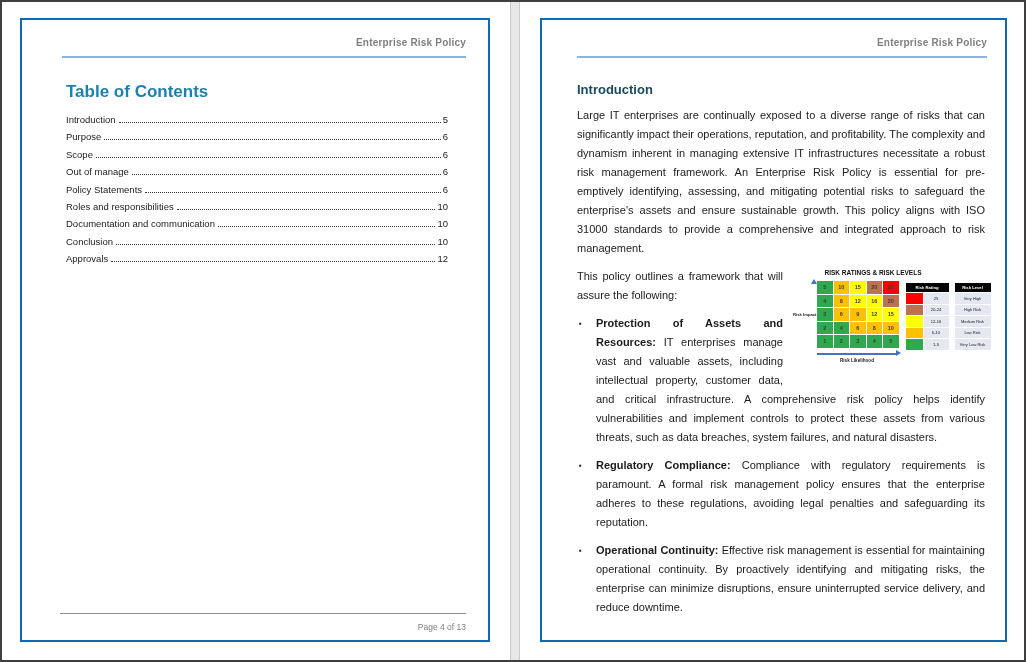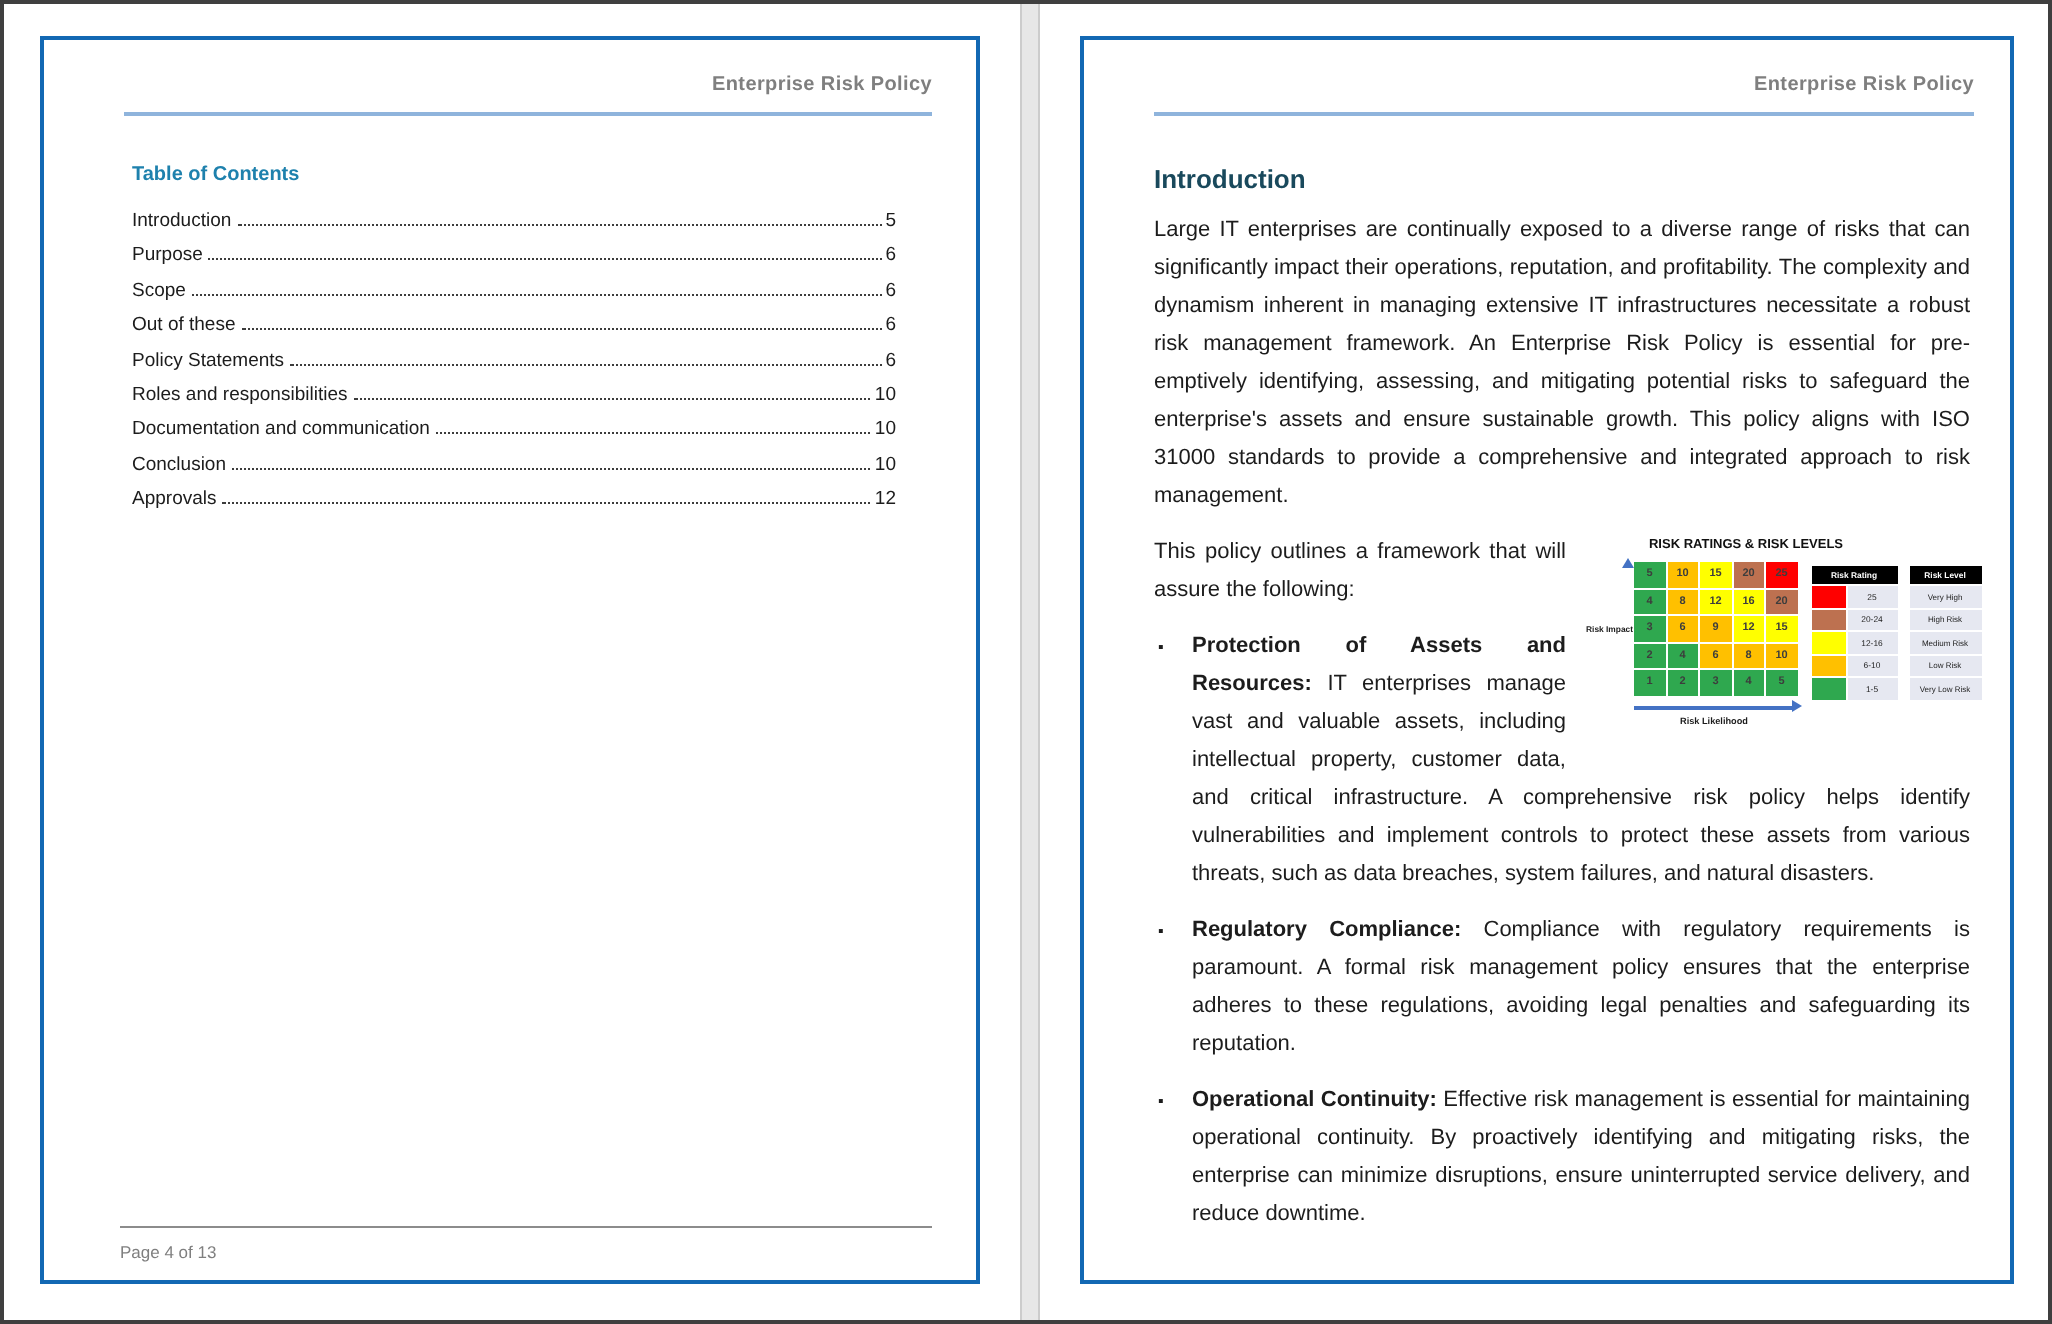--- a/index.html
+++ b/index.html
@@ -18,21 +18,21 @@
   .page-right .frame { margin:16px 15px 18px 20px; }
 
   .page-header { margin:12px 22px 0 40px; border-bottom:2px solid #8fb4dc; padding-bottom:6px; text-align:right; }
   .page-right .page-header { margin:12px 18px 0 35px; }
   .header-title { font-size:10px; font-weight:bold; color:#7f7f7f; letter-spacing:.2px; }
 
   .content { padding:0 40px 0 44px; flex:1; }
   .page-right .content { padding:0 20px 0 35px; }
 
   
-  .toc-title { margin-top:24px; font-size:10px; font-weight:bold; color:#1e81ad; }
+  .toc-title { margin-top:24px; font-size:17px; font-weight:bold; color:#1e81ad; }
   .toc-list { margin-top:12px; }
   .toc-entry { display:flex; align-items:baseline; height:17.4px; font-size:9.5px; color:#1c1c1c; }
   .toc-leader { flex:1; border-bottom:1.4px dotted #3c3c3c; margin:0 2px 2px 3px; }
   .toc-page { font-size:9.5px; }
 
   
   .section-title { margin-top:24px; font-size:13px; font-weight:bold; color:#19495c; }
   .para { font-size:11px; line-height:19px; text-align:justify; margin-top:9px; }
   .flow { margin-top:0; }
   .bullets { margin-top:0; }
@@ -55,21 +55,21 @@
   .x-label { text-align:center; font-size:4.6px; font-weight:bold; width:80px; }
   .legend { display:flex; gap:6px; margin-left:7px; padding-top:2px; }
   .lg-table { display:flex; flex-direction:column; gap:1px; }
   .lg-header { background:#000; color:#fff; font-size:4.2px; font-weight:bold; text-align:center; height:9px; line-height:9px; white-space:nowrap; padding:0 2px; }
   .lg-row { display:flex; gap:1px; height:10.5px; }
   .lg-swatch { width:17px; }
   .lg-val { width:25px; background:#e6e8f1; font-size:4.2px; display:flex; align-items:center; justify-content:center; color:#222; }
   .lg-level { width:36px; background:#e6e8f1; font-size:4px; display:flex; align-items:center; justify-content:center; color:#222; height:10.5px; white-space:nowrap; overflow:hidden; }
 
   
-  .page-footer { position:absolute; left:38px; right:22px; bottom:6px; border-top:1px solid #8c8c8c; text-align:left; padding-top:2px; }
+  .page-footer { position:absolute; left:38px; right:22px; bottom:6px; border-top:1px solid #8c8c8c; text-align:right; padding-top:2px; }
   .page-right .page-footer { left:35px; right:18px; }
   .footer-text { font-size:8.5px; color:#7f7f7f; }
 </style>
 </head>
 <body>
 
 <div class="screen">
 
   <div class="page page-left">
     <div class="frame">
@@ -88,21 +88,21 @@
               <span class="toc-label">Purpose</span>
               <span class="toc-leader"></span>
               <span class="toc-page">6</span>
             </div>
             <div class="toc-entry">
               <span class="toc-label">Scope</span>
               <span class="toc-leader"></span>
               <span class="toc-page">6</span>
             </div>
             <div class="toc-entry">
-              <span class="toc-label">Out of these</span>
+              <span class="toc-label">Out of manage</span>
               <span class="toc-leader"></span>
               <span class="toc-page">6</span>
             </div>
             <div class="toc-entry">
               <span class="toc-label">Policy Statements</span>
               <span class="toc-leader"></span>
               <span class="toc-page">6</span>
             </div>
             <div class="toc-entry">
               <span class="toc-label">Roles and responsibilities</span>

